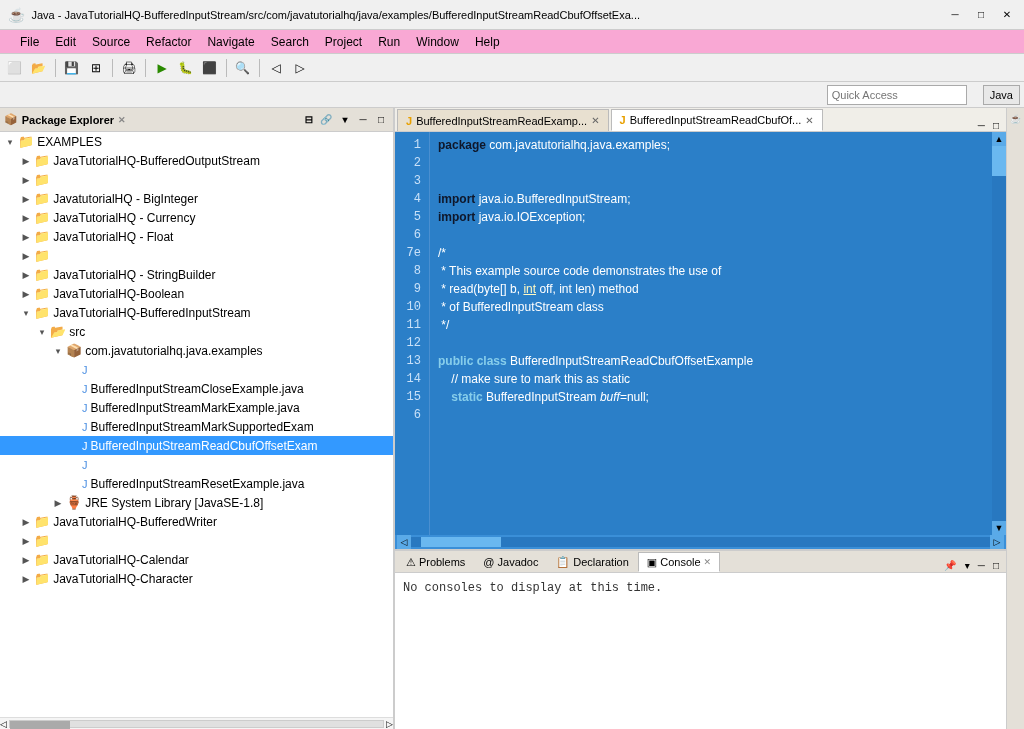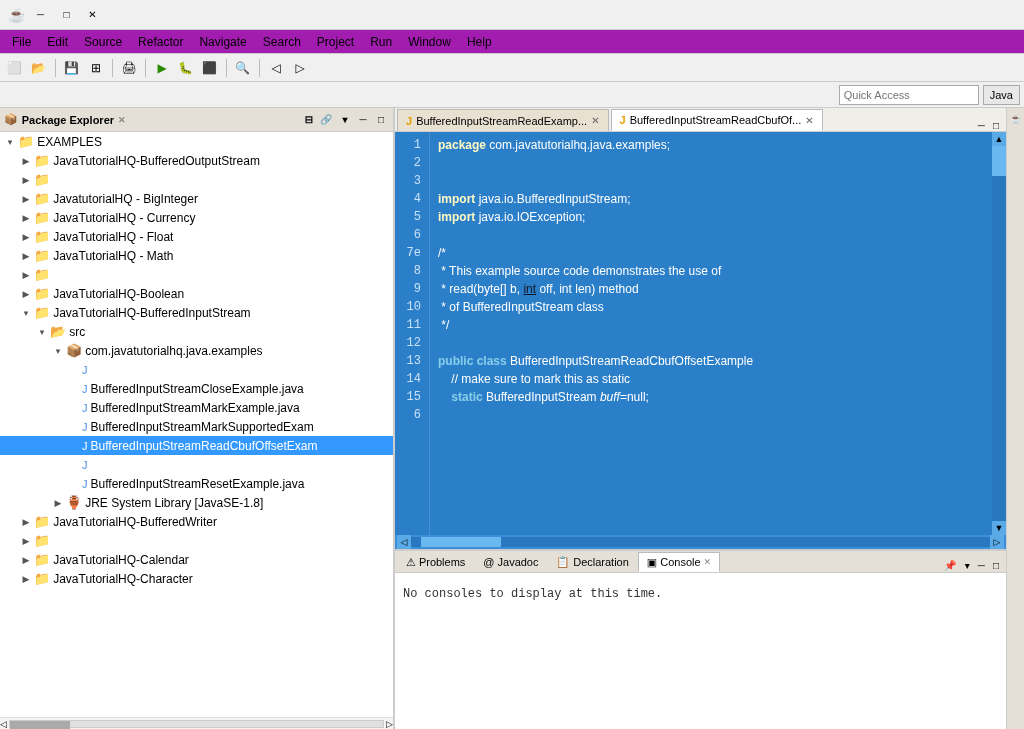--- a/index.html
+++ b/index.html
@@ -15,25 +15,25 @@
       border-bottom: 1px solid #ccc;
       font-size: 11px;
     }
     #title-bar .title-icon { margin-right: 6px; font-size: 14px; }
     #title-bar .title-text { flex: 1; white-space: nowrap; overflow: hidden; text-overflow: ellipsis; }
     #title-bar .window-controls { display: flex; gap: 8px; }
     #title-bar .win-btn { width: 18px; height: 18px; display: flex; align-items: center; justify-content: center; cursor: pointer; font-size: 10px; }
 
     
     #menu-bar {
-      background: #a21caf;
+      background: #f9a8d4;
       height: 24px;
       display: flex;
       align-items: center;
-      padding: 0 4px;
+      padding: 0 12px;
       border-bottom: 1px solid #ccc;
       font-size: 12px;
     }
     .menu-item {
       padding: 2px 8px;
       cursor: pointer;
       white-space: nowrap;
     }
 
     
@@ -56,20 +56,21 @@
 
     
     #quick-access-bar {
       display: flex;
       align-items: center;
       justify-content: flex-end;
       padding: 2px 4px;
       background: #f0f0f0;
       border-bottom: 1px solid #ccc;
       height: 26px;
+      gap: 12px;
     }
     #quick-access-input {
       border: 1px solid #aaa;
       padding: 1px 4px;
       font-size: 11px;
       width: 140px;
       height: 20px;
     }
     .perspective-btn {
       margin-left: 4px;
@@ -195,21 +196,21 @@
     }
     #code-content {
       flex: 1;
       padding: 4px 8px;
       color: #fff;
       line-height: 1.5;
       overflow: hidden;
       white-space: pre;
       font-size: 12px;
     }
-    .kw { color: #fef9c3; font-weight: bold; }
+    .kw { color: #0f172a; font-weight: bold; }
     .kw-blue { color: #87ceeb; font-weight: bold; text-align: center; }
     .it { font-style: italic; }
     #editor-scrollbar-v {
       width: 14px;
       background: #3a8fd8;
       display: flex;
       flex-direction: column;
     }
     .v-scroll-btn { width: 14px; height: 14px; background: #5aaae8; display: flex; align-items: center; justify-content: center; font-size: 9px; cursor: pointer; }
     .v-scroll-track { flex: 1; background: #2878c0; }
@@ -254,21 +255,20 @@
     .bottom-controls { margin-left: auto; display: flex; gap: 2px; align-items: center; padding-right: 2px; }
     .bottom-ctrl-btn { font-size: 10px; cursor: pointer; padding: 1px 3px; }
 
     #console-content {
       flex: 1;
       background: #fff;
       padding: 8px;
       font-family: 'Courier New', monospace;
       font-size: 12px;
       color: #333;
-      margin-top: 6px;
     }
 
     
     ::-webkit-scrollbar { width: 10px; height: 10px; }
     ::-webkit-scrollbar-track { background: #f0f0f0; }
     ::-webkit-scrollbar-thumb { background: #aaa; }
 
     
     #right-side-icons {
       width: 18px;
@@ -280,20 +280,21 @@
       padding-top: 4px;
       gap: 3px;
     }
     .side-icon { font-size: 10px; color: #555; cursor: pointer; writing-mode: vertical-rl; padding: 4px 2px; }
   </style>
 </head>
 <body>
 
 <div id="title-bar">
   <span class="title-icon">☕</span>
+  <span class="title-text">Java - JavaTutorialHQ-BufferedInputStream/src/com/javatutorialhq/java/examples/BufferedInputStreamReadCbufOffsetExa...</span>
   <div class="window-controls">
     <div class="win-btn">─</div>
     <div class="win-btn">□</div>
     <div class="win-btn">✕</div>
   </div>
 </div>
 
 <div id="menu-bar">
   <div class="menu-item">File</div>
   <div class="menu-item">Edit</div>
@@ -377,25 +378,25 @@
         <span class="tree-label">JavaTutorialHQ - Currency</span>
       </div>
       <div class="tree-item" style="padding-left:18px;">
         <span class="tree-expand">▶</span>
         <span class="tree-icon folder-icon">📁</span>
         <span class="tree-label">JavaTutorialHQ - Float</span>
       </div>
       <div class="tree-item" style="padding-left:18px;">
         <span class="tree-expand">▶</span>
         <span class="tree-icon folder-icon">📁</span>
-        <span class="tree-label">JavaTutorialHQ - Math</span>
-      </div>
-      <div class="tree-item" style="padding-left:18px;">
-        <span class="tree-expand">▶</span>
-        <span class="tree-icon folder-icon">📁</span>
+      </div>
+      <div class="tree-item" style="padding-left:18px;">
+        <span class="tree-expand">▶</span>
+        <span class="tree-icon folder-icon">📁</span>
+        <span class="tree-label">JavaTutorialHQ - StringBuilder</span>
       </div>
       <div class="tree-item" style="padding-left:18px;">
         <span class="tree-expand">▶</span>
         <span class="tree-icon folder-icon">📁</span>
         <span class="tree-label">JavaTutorialHQ-Boolean</span>
       </div>
       <div class="tree-item" style="padding-left:18px;">
         <span class="tree-expand">▾</span>
         <span class="tree-icon folder-icon">📁</span>
         <span class="tree-label">JavaTutorialHQ-BufferedInputStream</span>
@@ -518,21 +519,21 @@
           <div>6</div>
         </div>
         <div id="code-content"><span class="kw">package</span> com.javatutorialhq.java.examples;
 
 &nbsp;
 <span class="kw">import</span> java.io.BufferedInputStream;
 <span class="kw">import</span> java.io.IOException;
 &nbsp;
 /*
  * This example source code demonstrates the use of
- * read(byte[] b, <span style="text-decoration:underline;color:#0f172a;">int</span> off, int len) method
+ * read(byte[] b, <span style="text-decoration:underline;color:#fef9c3;">int</span> off, int len) method
  * of BufferedInputStream class
  */
 &nbsp;
 <span class="kw-blue">public class</span> BufferedInputStreamReadCbufOffsetExample
     // make sure to mark this as static
     <span class="kw-blue">static</span> BufferedInputStream <span class="it">buff</span>=null;
 &nbsp;</div>
         <div id="editor-scrollbar-v">
           <div class="v-scroll-btn">▲</div>
           <div class="v-scroll-track">

